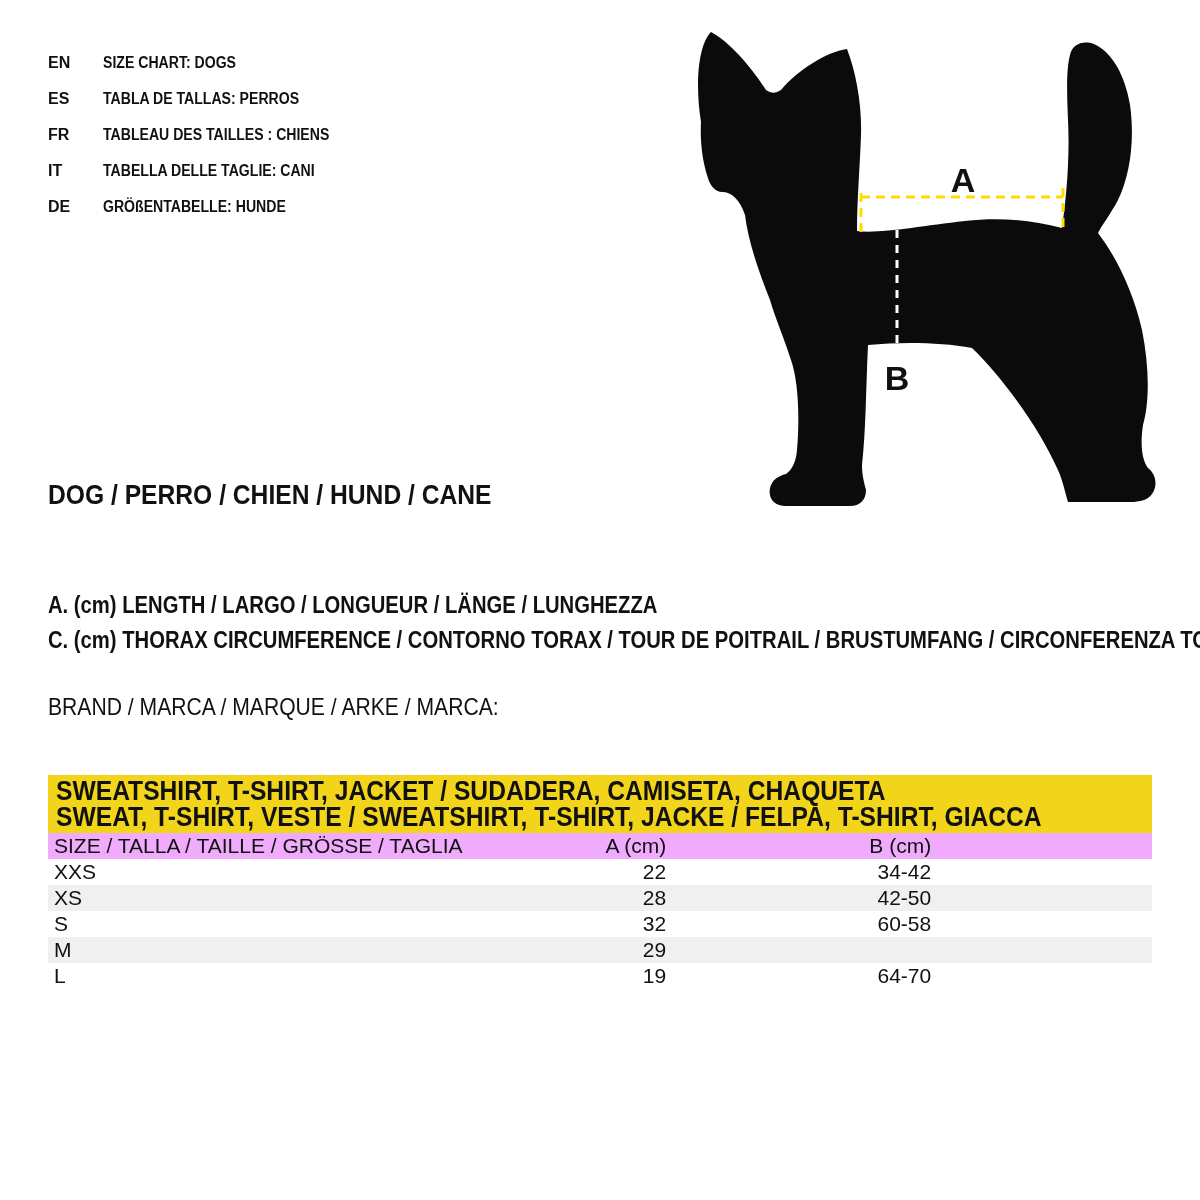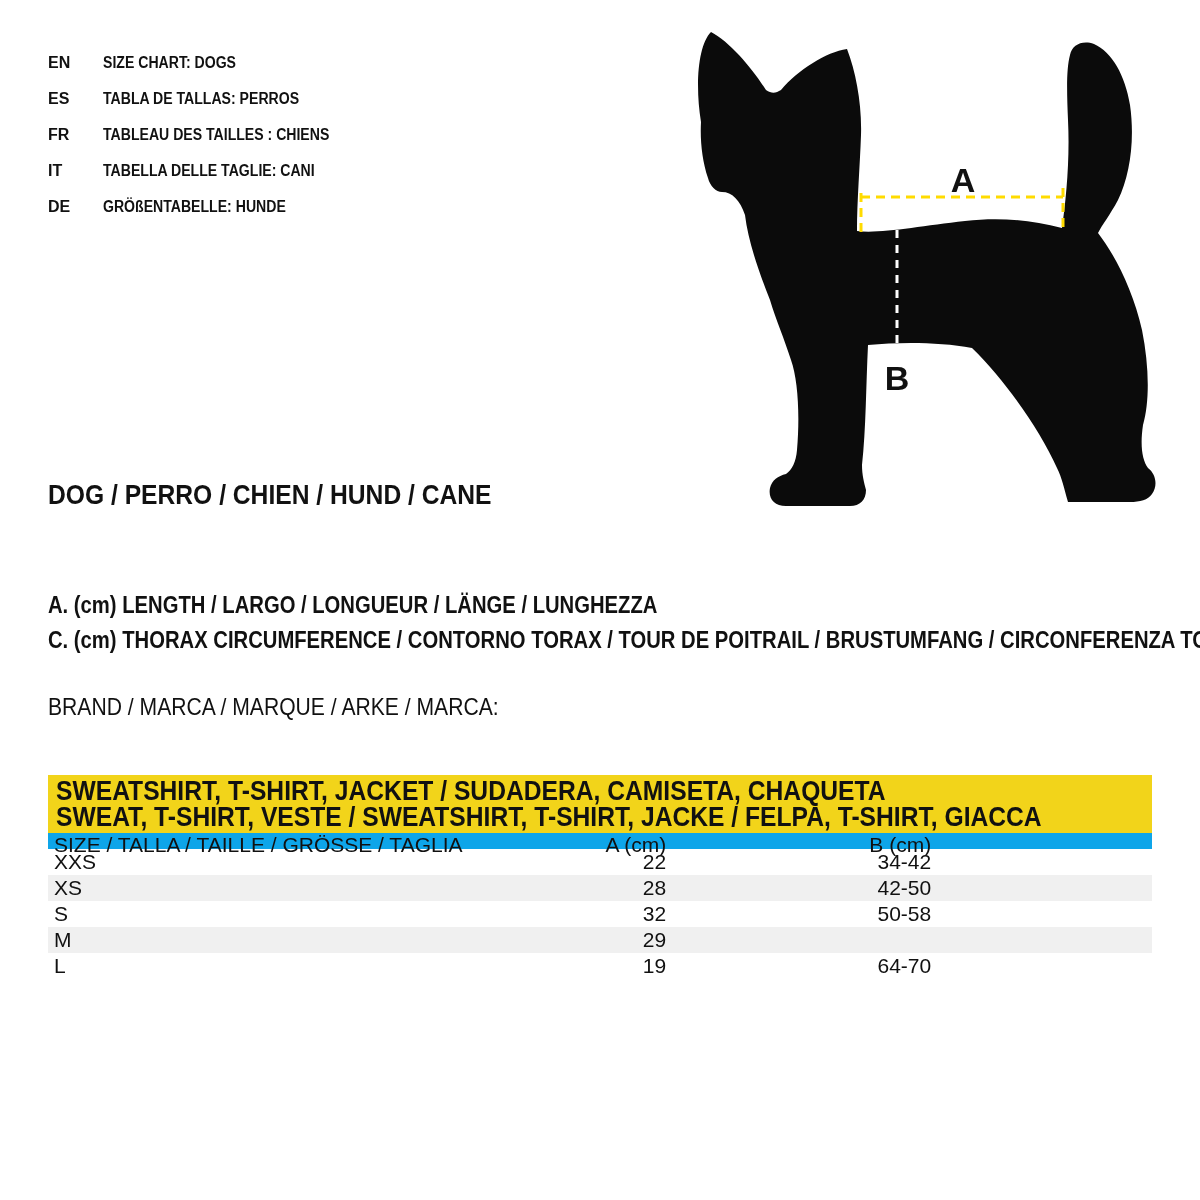--- a/index.html
+++ b/index.html
@@ -24,21 +24,21 @@
 
   
   .brand{position:absolute;left:48px;top:693px;font-size:24px;font-weight:400;}
 
   
   .tableblock{position:absolute;left:48px;top:775px;width:1104px;}
   .band{background:#F2D41A;padding:3px 8px 3px 8px;}
   .band .bline{display:block;font-size:28px;font-weight:700;line-height:26px;color:#111;}
   .sizegrid{width:1104px;}
   .srow{display:grid;grid-template-columns:46% 10% 24% 20%;align-items:center;height:26px;font-size:21px;font-weight:500;}
-  .srow.head{background:#0ea5e9;height:16px;}
+  .srow.head{background:#f0abfc;height:26px;}
   .srow.alt{background:#F0F0F0;}
   .c1{padding-left:6px;text-align:left;}
   .c2,.c3{text-align:right;}
 
   .dogsvg{position:absolute;left:0;top:0;width:1200px;height:1200px;pointer-events:none;}
 </style>
 </head>
 <body>
 
 <div class="page">
@@ -149,21 +149,21 @@
       </div>
       <div class="srow alt">
         <span class="c1">XS</span>
         <span class="c2">28</span>
         <span class="c3">42-50</span>
         <span></span>
       </div>
       <div class="srow">
         <span class="c1">S</span>
         <span class="c2">32</span>
-        <span class="c3">50-58</span>
+        <span class="c3">60-58</span>
         <span></span>
       </div>
       <div class="srow alt">
         <span class="c1">M</span>
         <span class="c2">29</span>
         <span></span>
       </div>
       <div class="srow">
         <span class="c1">L</span>
         <span class="c2">19</span>

